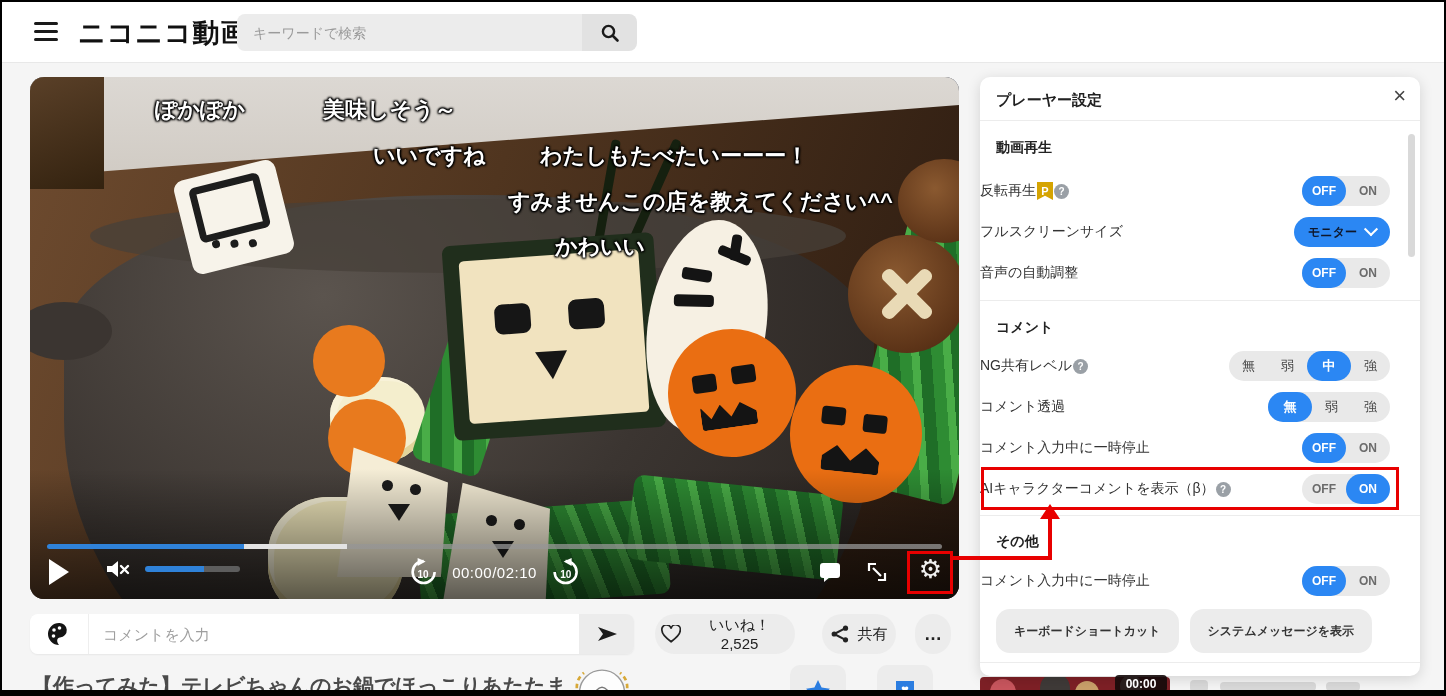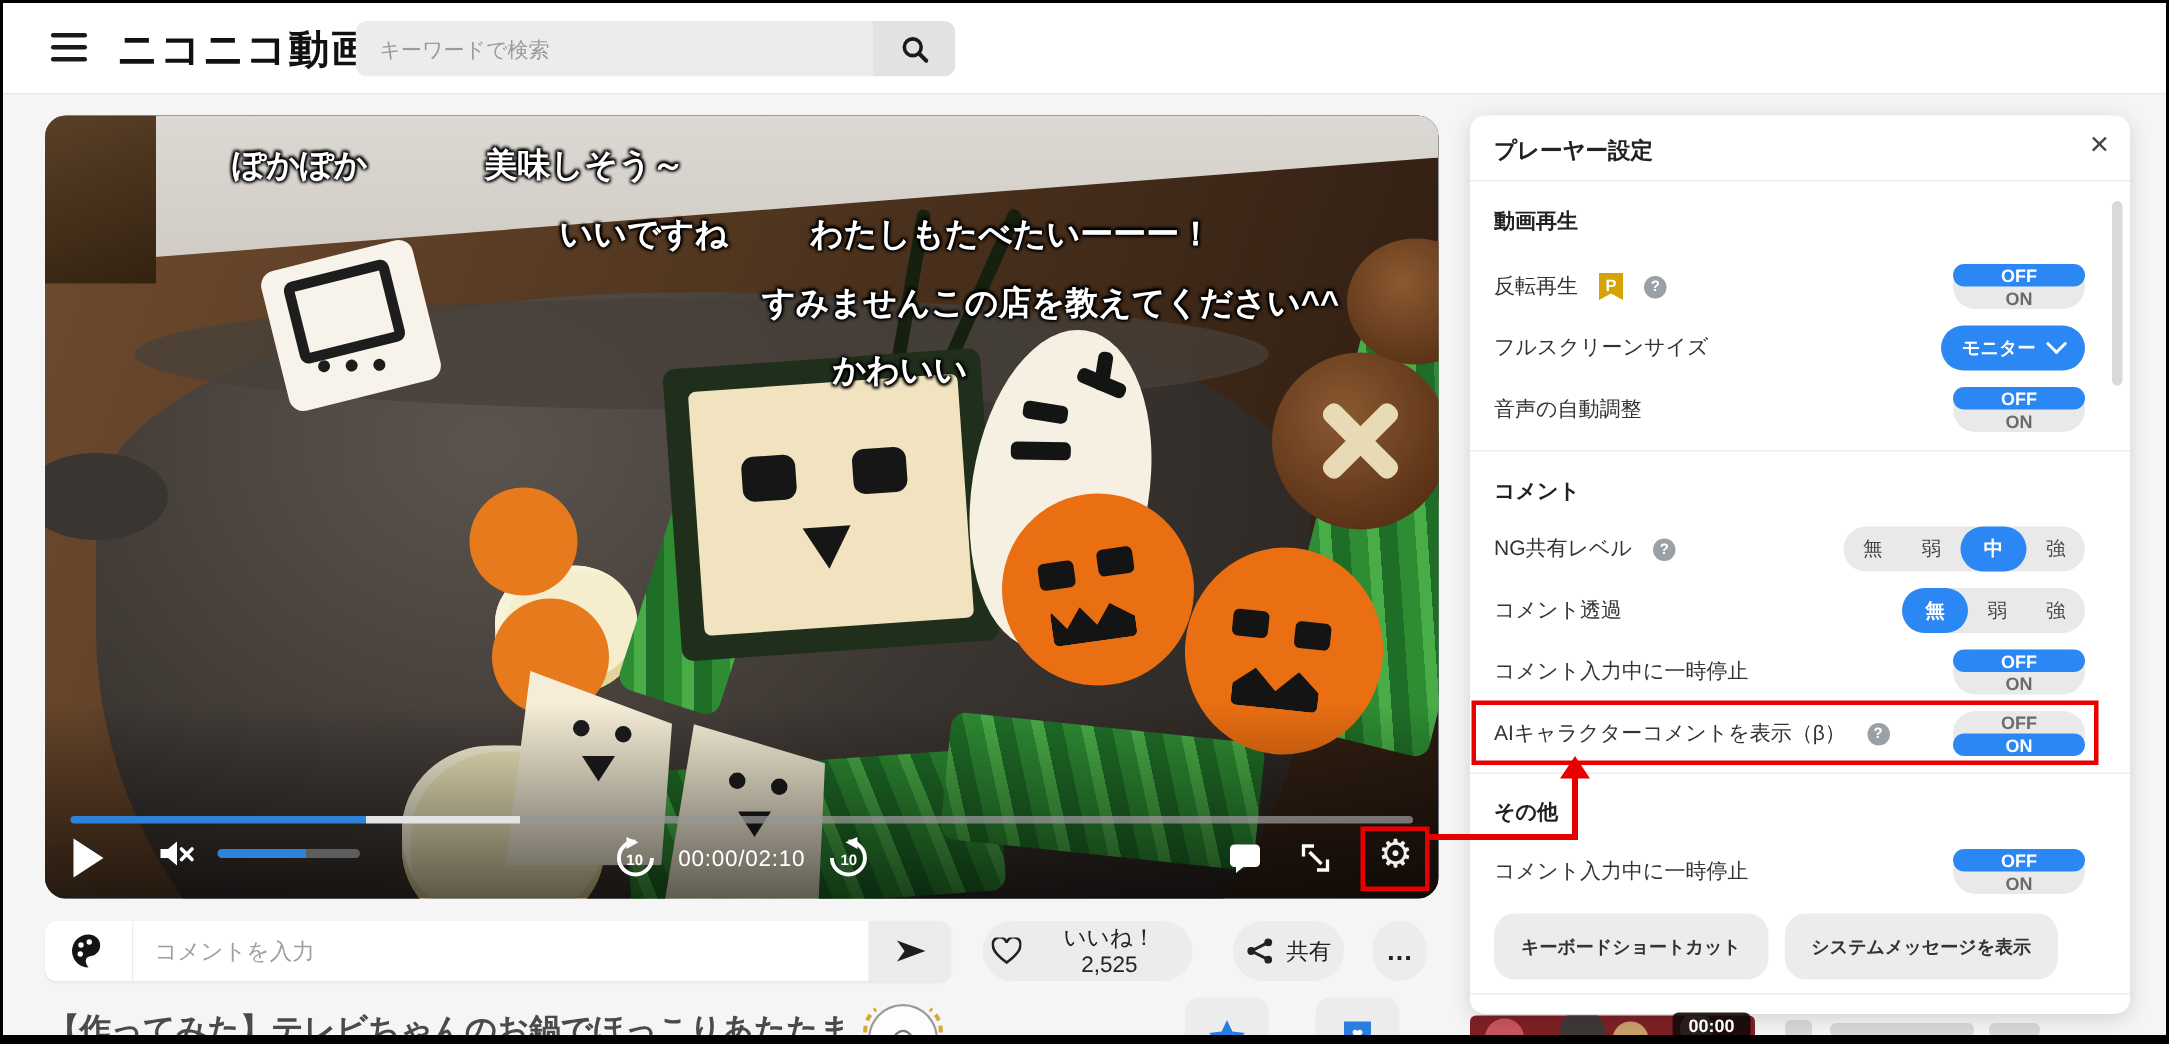--- a/index.html
+++ b/index.html
@@ -87,29 +87,29 @@
   .laurel{position:absolute;left:562px;top:660px;}
   .bottombtn{position:absolute;top:663px;width:56px;height:40px;border-radius:10px;background:#ececec;display:flex;align-items:flex-end;justify-content:center;padding-bottom:2px;box-sizing:border-box;cursor:pointer;border:0;}
 
   
   .panel{position:absolute;left:978px;top:75px;width:440px;height:599px;background:#fff;border-radius:10px;
          box-shadow:0 3px 14px rgba(0,0,0,.14);z-index:6;}
   .ptitle{position:absolute;left:16px;top:14px;font-size:15px;font-weight:700;color:#222;}
   .pclose{position:absolute;right:14px;top:8px;font-size:22px;color:#444;cursor:pointer;line-height:1;}
   .pdiv{position:absolute;left:0;right:0;height:1px;background:#ececec;}
   .psec{position:absolute;left:16px;font-size:14px;font-weight:700;color:#222;}
-  .prow{position:absolute;left:16px;right:30px;height:30px;display:flex;align-items:center;gap:14px;}
+  .prow{position:absolute;left:0;right:30px;height:30px;display:flex;align-items:center;gap:1px;}
   .plabel{font-size:14px;color:#333;}
   .helpicon{width:15px;height:15px;border-radius:50%;background:#9aa0a6;color:#fff;font-size:10px;font-weight:700;display:inline-flex;align-items:center;justify-content:center;}
   .pbadge{width:16px;height:18px;background:#d5a402;color:#fff;font-size:11px;font-weight:700;display:inline-flex;align-items:center;justify-content:center;clip-path:polygon(0 0,100% 0,100% 100%,50% 76%,0 100%);}
   .ctrl{margin-left:auto;}
-  .toggle{width:88px;height:30px;border-radius:15px;background:#e9e9e9;display:flex;cursor:pointer;flex-direction:column;}
+  .toggle{width:88px;height:30px;border-radius:15px;background:#e9e9e9;display:flex;cursor:pointer;}
   .tseg{flex:1;display:flex;align-items:center;justify-content:center;font-size:12px;font-weight:700;color:#6b6b6b;border-radius:15px;}
   .tseg.sel{background:#2b87f3;color:#fff;}
-  .dropdown{width:96px;height:30px;border-radius:15px;background:#2b87f3;color:#ffffff;font-size:12px;font-weight:700;display:flex;align-items:center;justify-content:center;gap:9px;cursor:pointer;}
+  .dropdown{width:96px;height:30px;border-radius:15px;background:#2b87f3;color:#0f172a;font-size:12px;font-weight:700;display:flex;align-items:center;justify-content:center;gap:9px;cursor:pointer;}
   .chev{width:8px;height:8px;border-right:2.5px solid #fff;border-bottom:2.5px solid #fff;transform:rotate(45deg) translate(-2px,-2px);}
   .segmented{height:30px;border-radius:15px;background:#e9e9e9;display:flex;align-items:center;cursor:pointer;}
   .segitem{width:39px;text-align:center;font-size:13px;color:#444;}
   .segitem.sel{width:44px;height:30px;line-height:30px;background:#2b87f3;color:#fff;font-weight:700;border-radius:15px;}
   .pillbtn{height:44px;border-radius:14px;background:#ececec;border:0;font-size:12px;font-weight:700;color:#333;padding:0 18px;cursor:pointer;
         font-family:"Liberation Sans","DejaVu Sans",sans-serif;}
   .scrollthumb{position:absolute;right:5px;top:57px;width:7px;height:123px;border-radius:4px;background:#d9d9d9;cursor:pointer;}
 
   
   .red-line{position:absolute;background:#e80000;z-index:9;}

